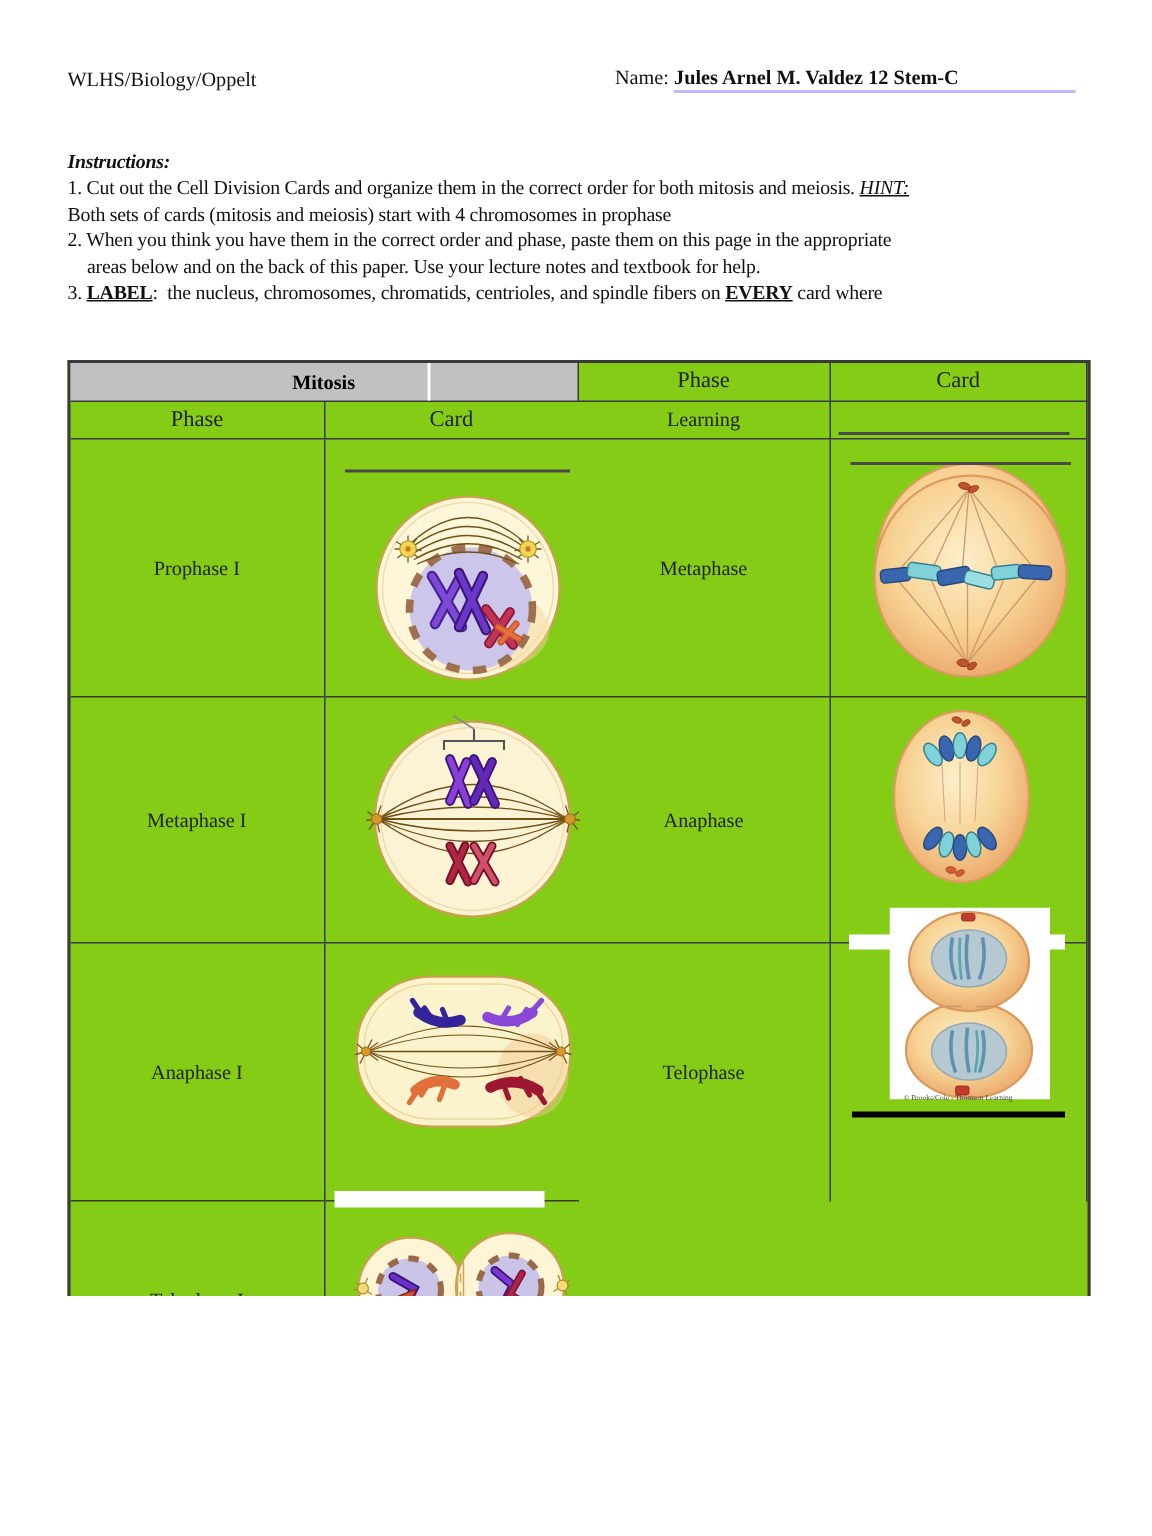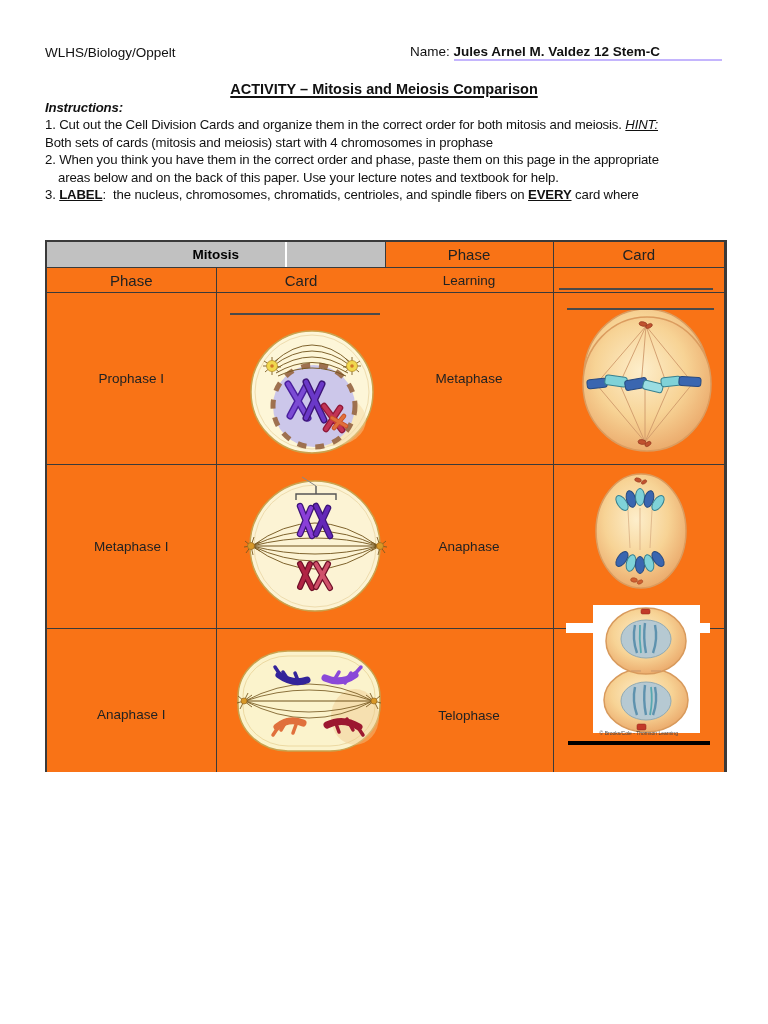--- a/index.html
+++ b/index.html
@@ -1,17 +1,17 @@
 <!DOCTYPE html>
 <html><head>
 <meta charset="utf-8">
 <style>
   html,body{margin:0;padding:0;background:#ffffff;}
-  .page{position:relative;width:768px;height:772px;background:#ffffff;
-        font-family:Liberation Sans, sans-serif;color:#111;overflow:hidden;}
+  .page{position:relative;width:768px;height:864px;background:#ffffff;
+        font-family:Liberation Serif, serif;color:#111;overflow:hidden;}
 
   
   .hdr-left{position:absolute;left:45px;top:45px;font-size:13.5px;}
   .hdr-name{position:absolute;left:410px;top:44px;font-size:13.5px;white-space:nowrap;}
   .hdr-name .nv{font-weight:bold;display:inline-block;min-width:268px;border-bottom:2px solid #c4b5fd;padding-bottom:0px;}
 
   .title{position:absolute;left:0;top:81px;width:100%;text-align:center;font-size:14.5px;font-weight:bold;}
   .title span{text-decoration:underline;text-decoration-thickness:1.5px;text-underline-offset:2px;}
 
   
@@ -19,21 +19,21 @@
   .ihead{font-weight:bold;font-style:italic;}
   .line{white-space:nowrap;}
   .indent{padding-left:13px;}
   .hint{font-style:italic;text-decoration:underline;}
   .bu{font-weight:bold;text-decoration:underline;margin-top:40px;}
 
   
   .tbl{position:absolute;left:45px;top:240px;width:682px;height:694px;box-sizing:border-box;
        border:2px solid #3a3a3a;display:grid;
        grid-template-columns:169.5px 169px 168px 1fr;
-       grid-template-rows:26px 25px 172px 164px 172px 1fr;background:#f97316;}
+       grid-template-rows:26px 25px 172px 164px 172px 1fr;background:#84cc16;}
   .cell{position:relative;box-sizing:border-box;border-right:1.5px solid #3a3a3a;border-bottom:1.5px solid #3a3a3a;}
   .nr{border-right:none;}
   .nb{border-bottom:none;}
   .ghead{grid-column:span 2;background:#c1c1c1;display:flex;align-items:center;justify-content:center;
          font-weight:bold;font-size:13.5px;color:#000;}
   .ghead-art{position:absolute;top:0;bottom:0;left:238px;width:2px;background:#fff;}
   .chead{display:flex;align-items:center;justify-content:center;font-size:15px;color:#222;}
   .phase{display:flex;align-items:center;justify-content:center;font-size:13.5px;color:#222;}
   .card{overflow:visible;}
   .cutline{position:absolute;height:2px;background:#4a4a4a;}
@@ -46,21 +46,20 @@
 <body>
 
 <div class="page">
 
   <div class="hdr-left">WLHS/Biology/Oppelt</div>
   <div class="hdr-name">
     <span>Name:</span>
     <span class="nv">Jules Arnel M. Valdez 12 Stem-C</span>
   </div>
 
-  <div class="title"><span>ACTIVITY – Mitosis and Meiosis Comparison</span></div>
 
   <div class="instr">
     <div class="line ihead">Instructions:</div>
     <div class="line"><span>1. Cut out the Cell Division Cards and organize them in the correct order for both mitosis and meiosis. </span><span class="hint">HINT:</span></div>
     <div class="line">Both sets of cards (mitosis and meiosis) start with 4 chromosomes in prophase</div>
     <div class="line">2. When you think you have them in the correct order and phase, paste them on this page in the appropriate</div>
     <div class="line indent">areas below and on the back of this paper. Use your lecture notes and textbook for help.</div>
     <div class="line"><span>3. </span><span class="bu">LABEL</span><span>:&nbsp; the nucleus, chromosomes, chromatids, centrioles, and spindle fibers on </span><span class="bu">EVERY</span><span> card where</span></div>
   </div>
 

